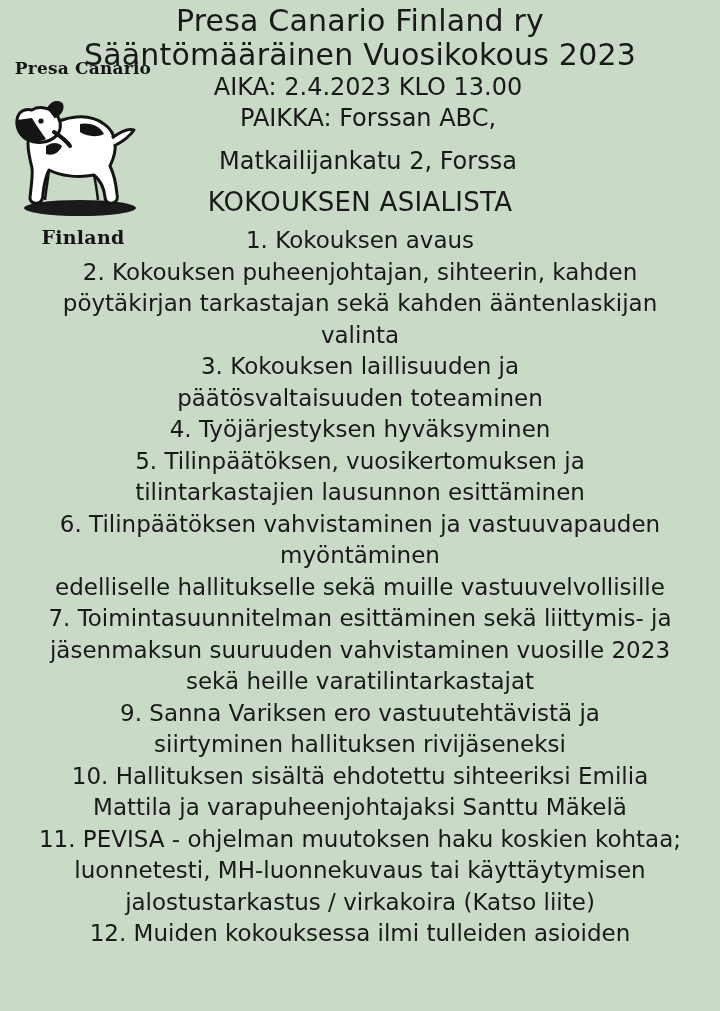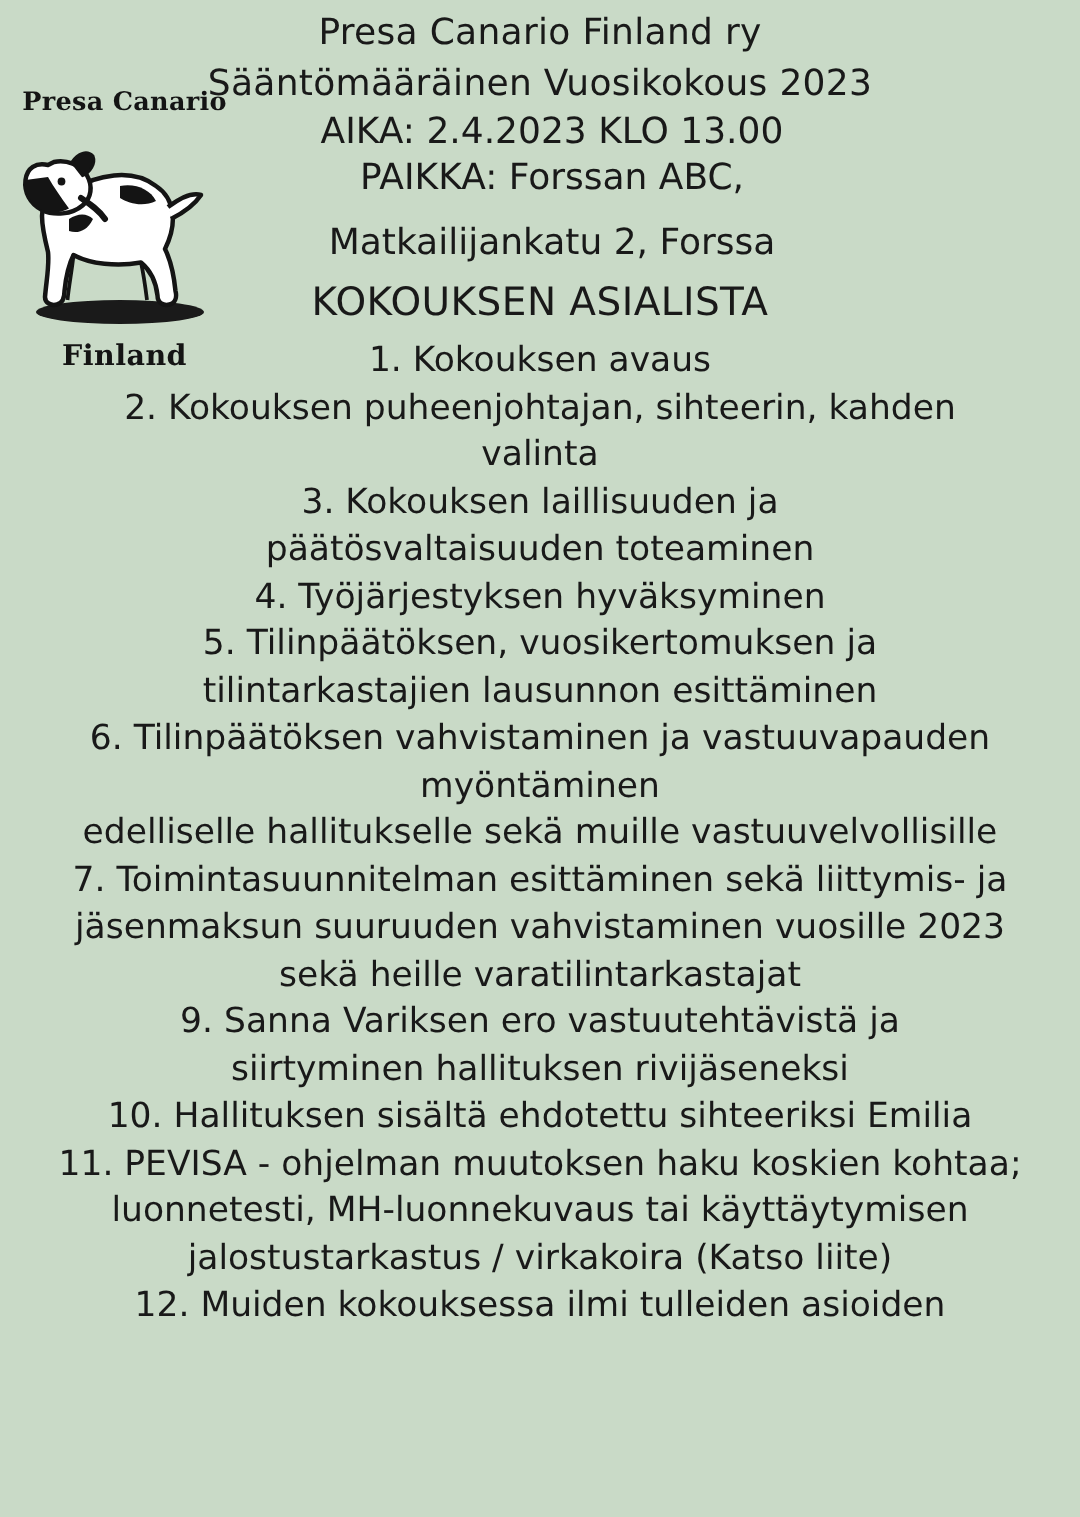--- a/index.html
+++ b/index.html
@@ -54,21 +54,21 @@
 
   
   .header {
     position: absolute;
     left: 0;
     top: 0;
     width: 720px;
     text-align: center;
   }
   .title-line {
-    font-size: 24px;
+    font-size: 30px;
     line-height: 34px;
     color: #191919;
     letter-spacing: .2px;
   }
   .title-line.first {
     padding-top: 4px;
   }
   .meta-line {
     font-size: 24px;
     line-height: 31px;
@@ -153,34 +153,36 @@
       <path d="M46 52 C52 56 58 60 62 66" fill="none" stroke="#141414" stroke-width="4" stroke-linecap="round"></path>
     </svg>
     <div class="logo-bottom-text">Finland</div>
   </div>
 
   <div class="agenda">
     <div class="agenda-title">KOKOUKSEN ASIALISTA</div>
     <div class="agenda-list">
       <div class="agenda-item">1. Kokouksen avaus</div>
       <div class="agenda-item">2. Kokouksen puheenjohtajan, sihteerin, kahden</div>
+      <div class="agenda-item">pöytäkirjan tarkastajan sekä kahden ääntenlaskijan</div>
       <div class="agenda-item">valinta</div>
       <div class="agenda-item">3. Kokouksen laillisuuden ja</div>
       <div class="agenda-item">päätösvaltaisuuden toteaminen</div>
       <div class="agenda-item">4. Työjärjestyksen hyväksyminen</div>
       <div class="agenda-item">5. Tilinpäätöksen, vuosikertomuksen ja</div>
       <div class="agenda-item">tilintarkastajien lausunnon esittäminen</div>
       <div class="agenda-item">6. Tilinpäätöksen vahvistaminen ja vastuuvapauden myöntäminen</div>
       <div class="agenda-item">edelliselle hallitukselle sekä muille vastuuvelvollisille</div>
       <div class="agenda-item">7. Toimintasuunnitelman esittäminen sekä liittymis- ja</div>
       <div class="agenda-item">jäsenmaksun suuruuden vahvistaminen vuosille 2023</div>
       <div class="agenda-item">sekä heille varatilintarkastajat</div>
       <div class="agenda-item">9. Sanna Variksen ero vastuutehtävistä ja</div>
       <div class="agenda-item">siirtyminen hallituksen rivijäseneksi</div>
       <div class="agenda-item">10. Hallituksen sisältä ehdotettu sihteeriksi Emilia</div>
+      <div class="agenda-item">Mattila ja varapuheenjohtajaksi Santtu Mäkelä</div>
       <div class="agenda-item">11. PEVISA - ohjelman muutoksen haku koskien kohtaa;</div>
       <div class="agenda-item">luonnetesti, MH-luonnekuvaus tai käyttäytymisen</div>
       <div class="agenda-item">jalostustarkastus / virkakoira (Katso liite)</div>
       <div class="agenda-item">12. Muiden kokouksessa ilmi tulleiden asioiden</div>
 
     </div>
   </div>
 
 </div>
 

